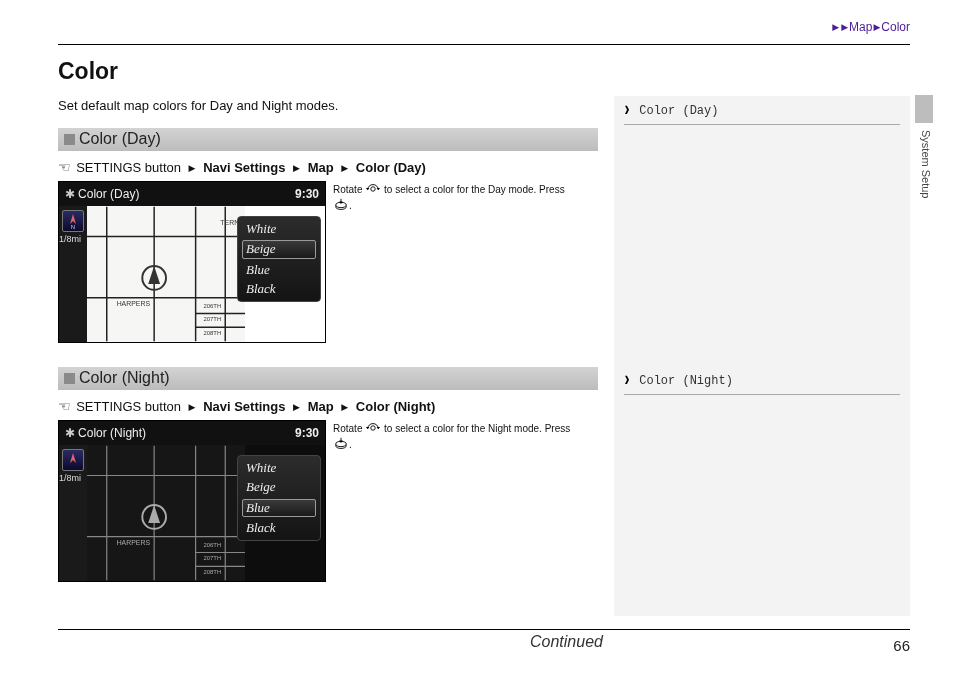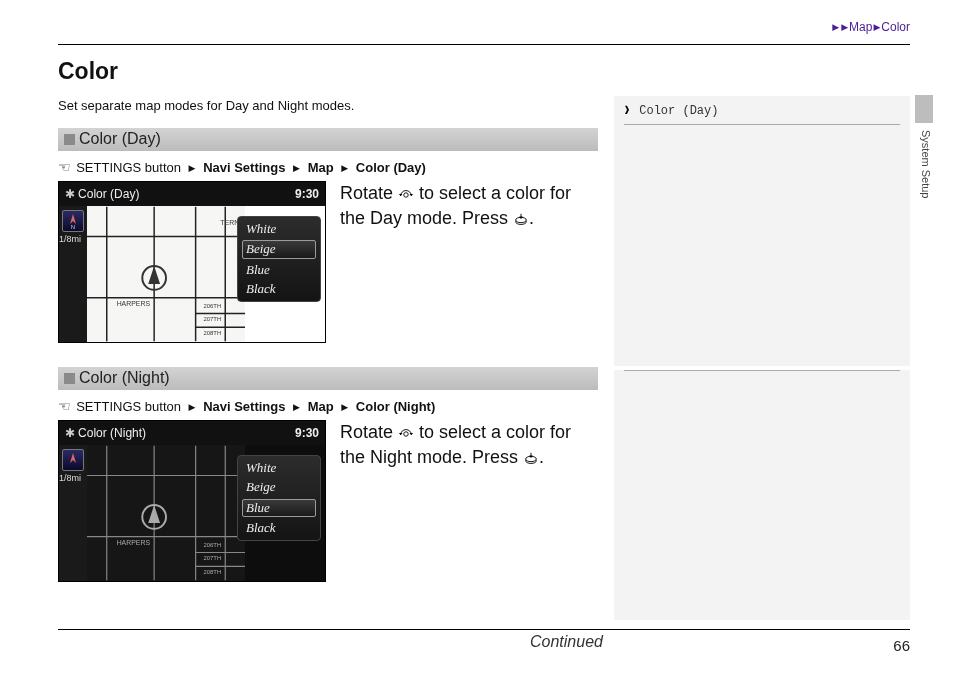--- a/index.html
+++ b/index.html
@@ -111,24 +111,24 @@
     top: -1px;
     margin: 0 4px;
   }
   .path b {
     font-weight: bold;
     text-align: center;
   }
   .sec-body {
     display: flex;
     align-items: flex-start;
-    gap: 14px;
+    gap: 7px;
   }
   .sec-text {
-    font-size: 18px;
+    font-size: 10px;
     line-height: 1.4;
     max-width: 240px;
   }
   .sec-text .dial,
   .sec-text .press {
     display: inline-block;
     width: 16px;
     height: 14px;
     vertical-align: -2px;
   }
@@ -298,21 +298,21 @@
 
   <div class="hdr">
     <span class="tri"></span><span class="tri"></span><span>Map</span><span class="tri"></span><span>Color</span>
   </div>
   <div class="hdr-rule"></div>
 
   <div class="tab"></div>
   <div class="side-label">System Setup</div>
 
   <div class="title">Color</div>
-  <div class="intro">Set separate map modes for Day and Night modes.</div>
+  <div class="intro">Set default map colors for Day and Night modes.</div>
 
   <div class="left">
 
     <div>
       <div class="subhead">
         <span class="sq"></span><span>Color (Day)</span>
       </div>
       <div class="path">
         <span class="hand">☜</span>
         <span>SETTINGS button</span>
@@ -462,20 +462,24 @@
 
   <div class="right">
     <div class="note-block top">
       <div class="note-head">
         <span class="dtri">❱</span>
         <span>Color (Day)</span>
       </div>
       <div class="note-rule"></div>
     </div>
     <div class="note-block bot">
+      <div class="note-head">
+        <span class="dtri">❱</span>
+        <span>Color (Night)</span>
+      </div>
       <div class="note-rule"></div>
     </div>
   </div>
 
   <div class="foot-rule"></div>
   <div class="continued">Continued</div>
   <div class="pagenum">66</div>
 
 </div>
 

